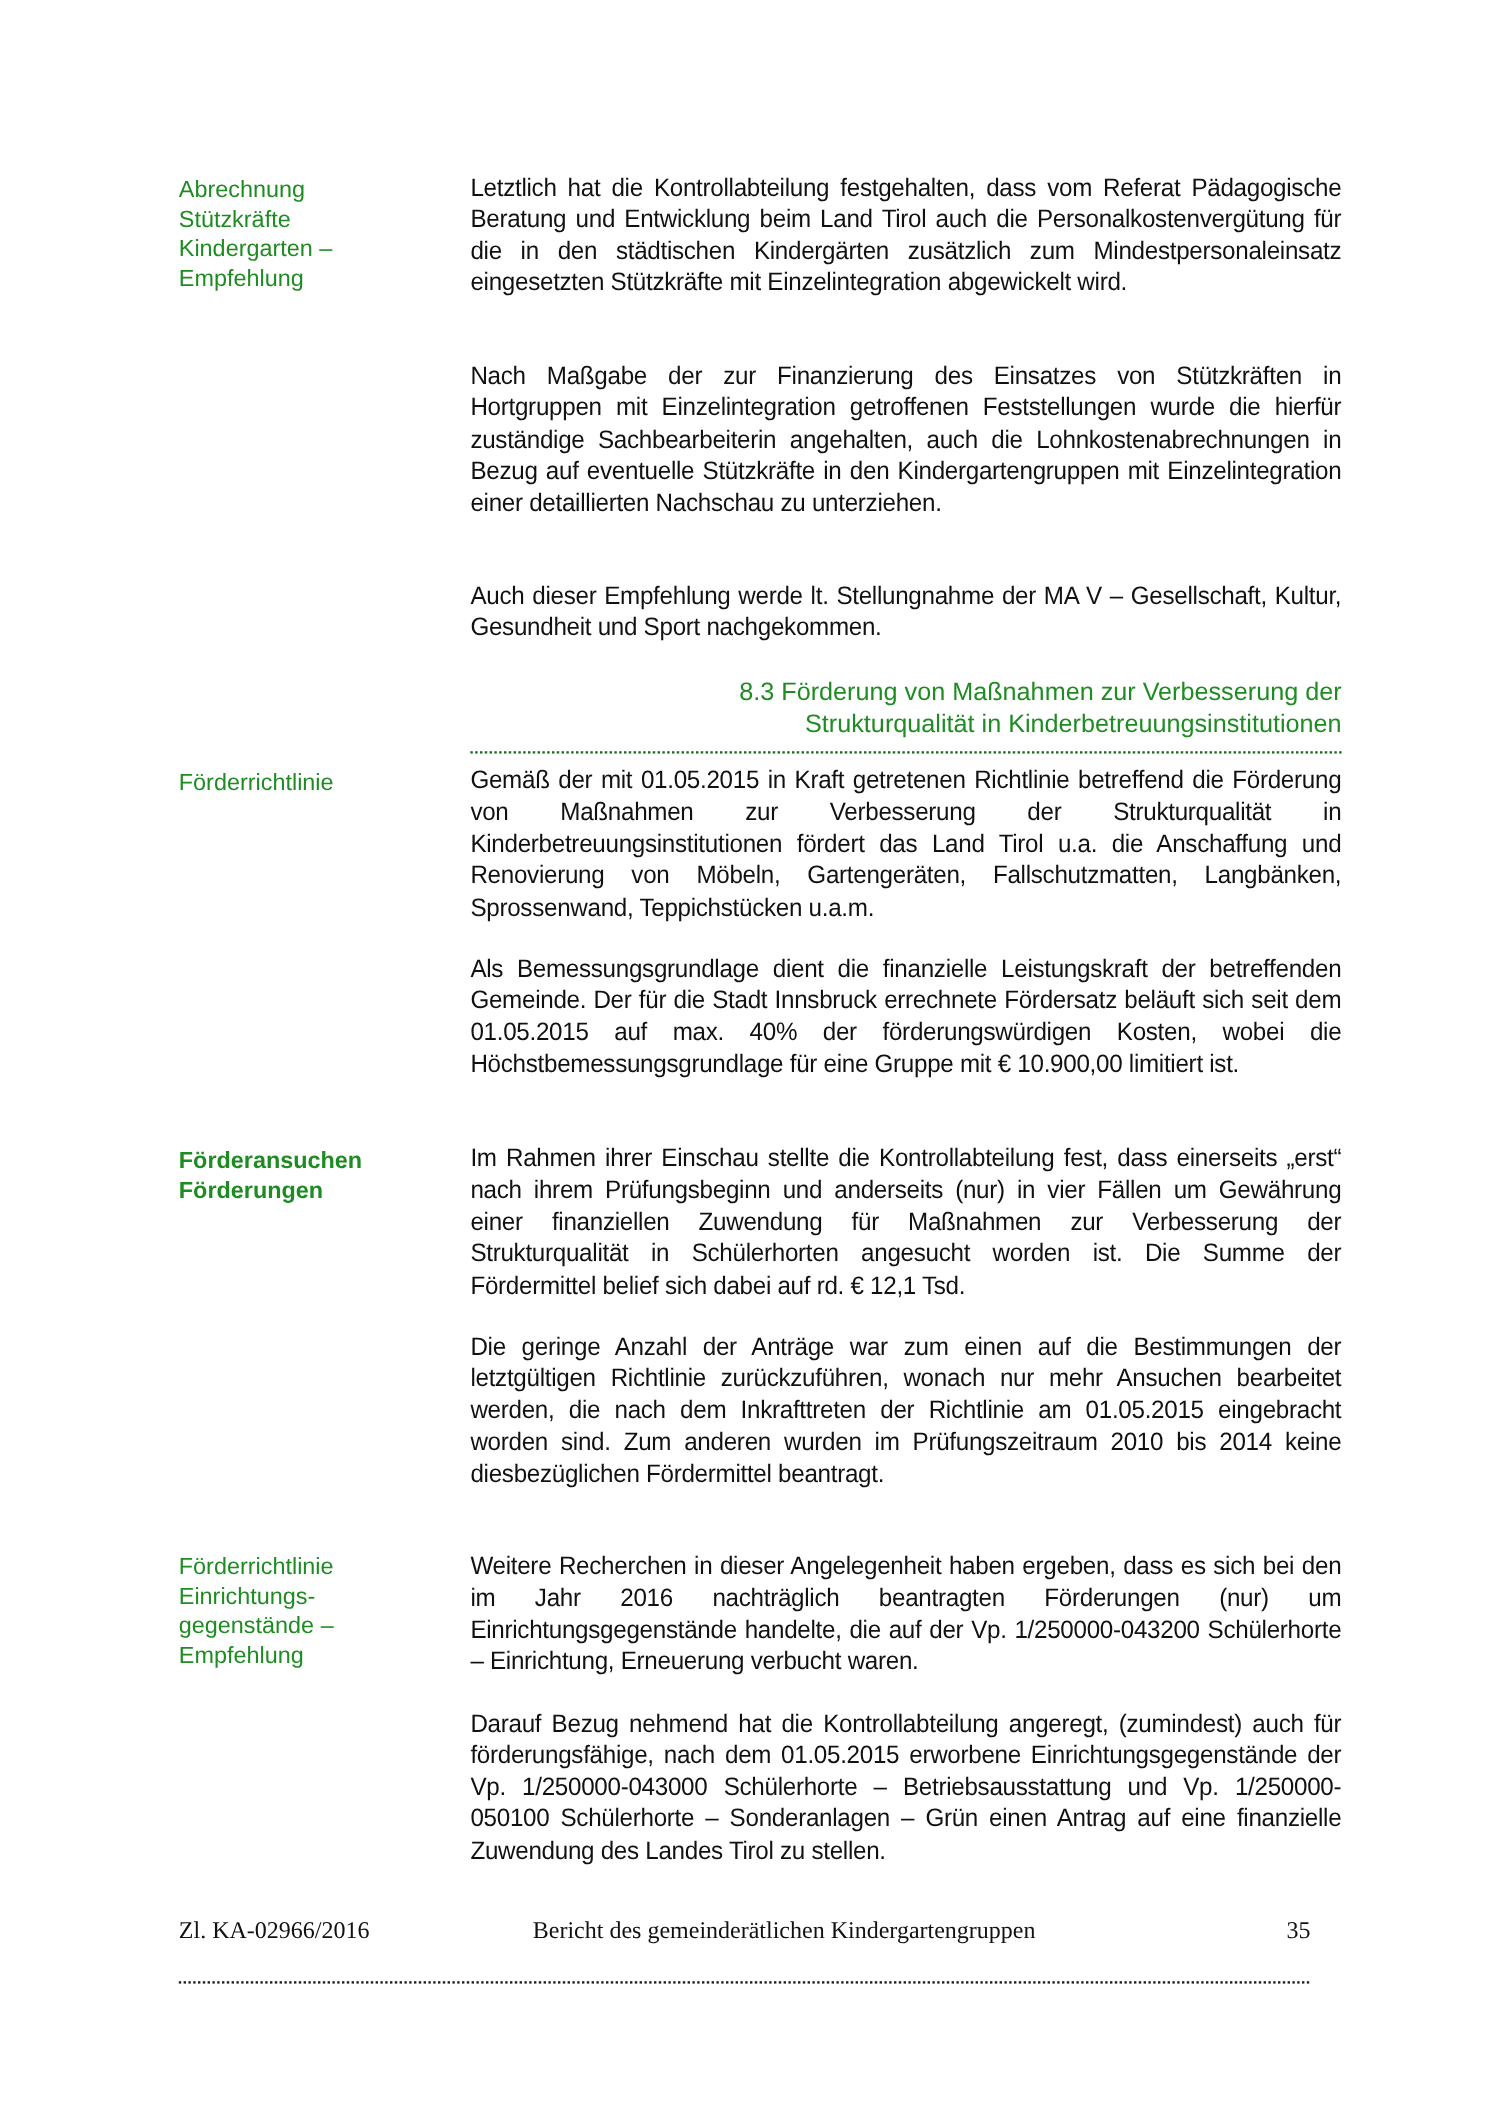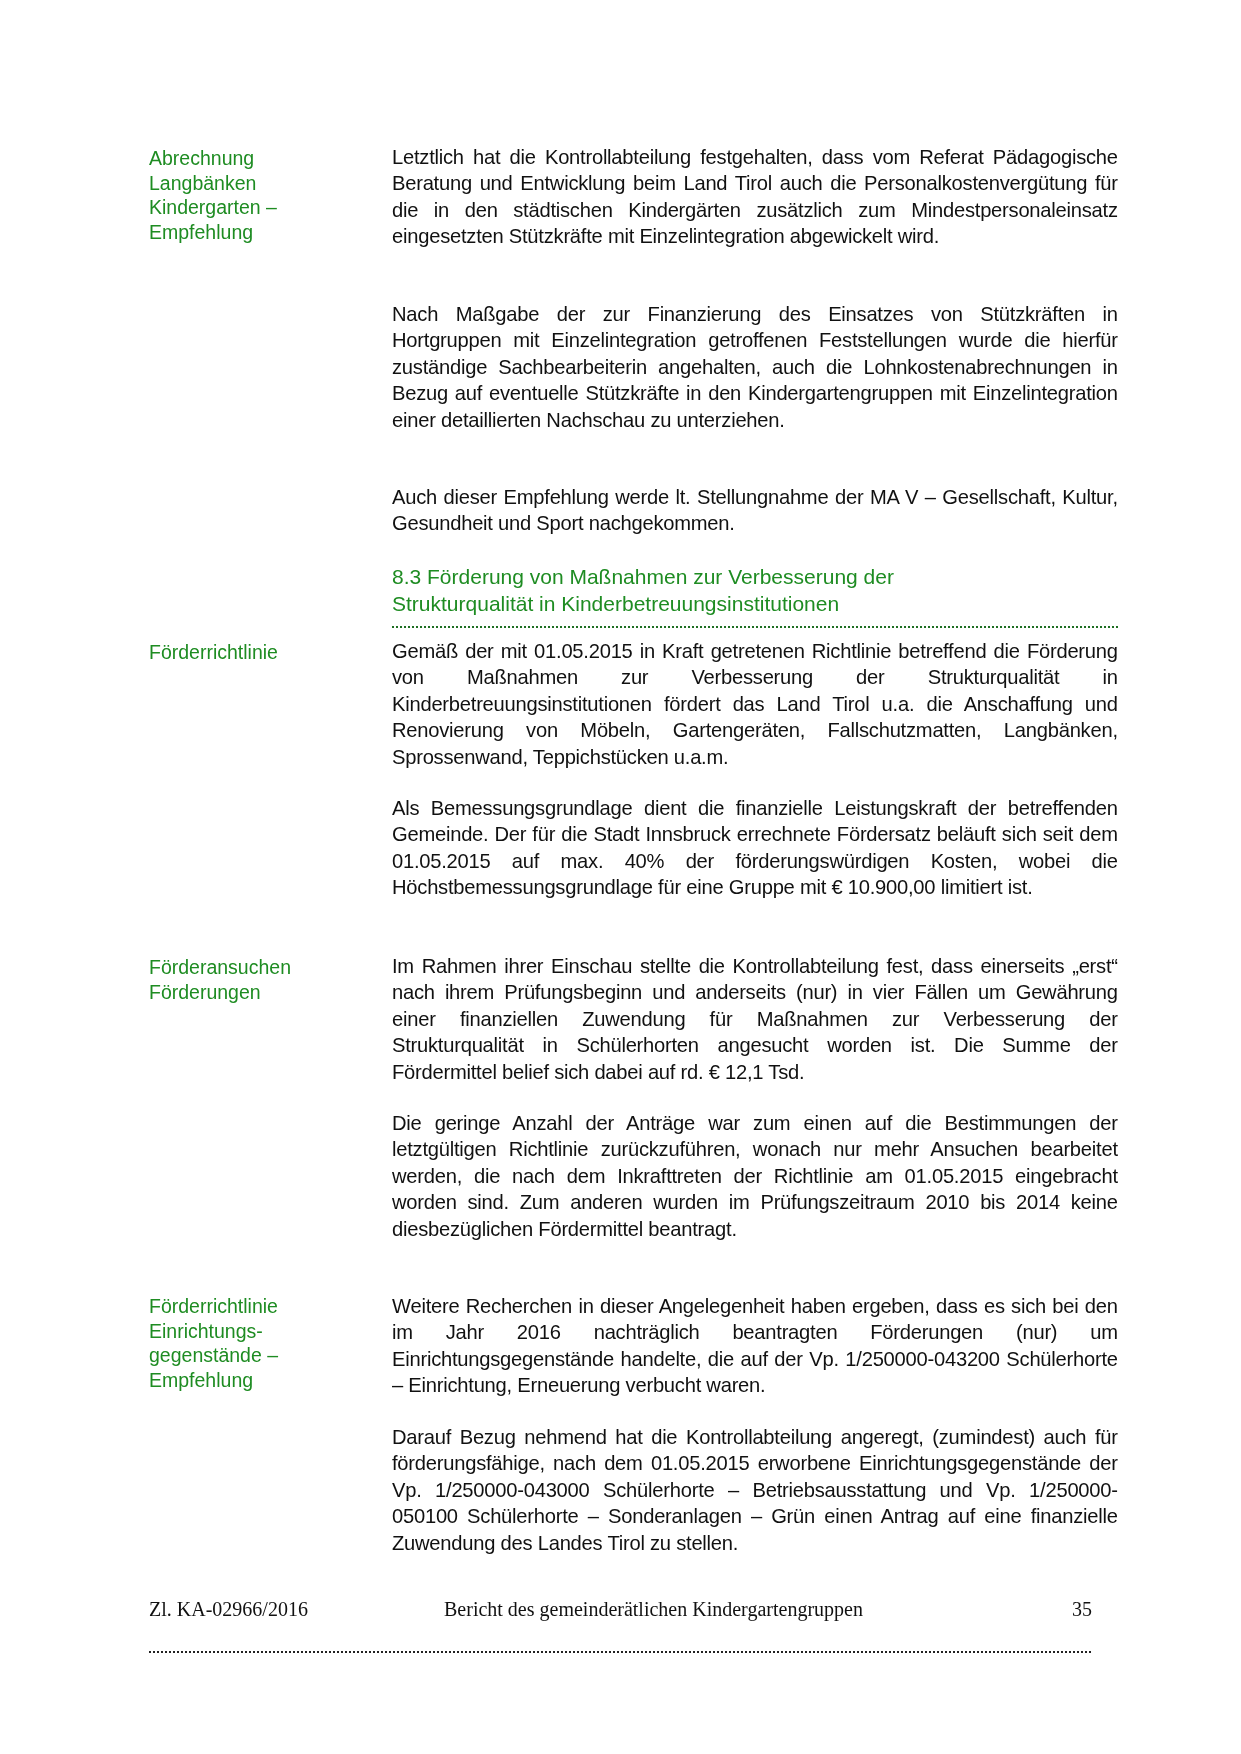--- a/index.html
+++ b/index.html
@@ -15,20 +15,21 @@
       font-family: "Liberation Sans", sans-serif;
       font-size: 21px; line-height: 26.4px; color: #111111;
       text-align: justify; letter-spacing: -0.25px;
       transform: scaleX(0.96); transform-origin: left top;
     }
     .body-text.wide { width: 756px; }
     .heading {
       position: absolute; left: 392px; width: 726px;
       font-family: "Liberation Sans", sans-serif;
       font-size: 21px; line-height: 26.5px; color: #1e8c22;
+      text-align: right;
     }
     .heading-rule {
       position: absolute; left: 392px; width: 726px; top: 626px; height: 0;
       border-top: 2px dotted #1e6e22;
     }
     .footer-rule {
       position: absolute; left: 149px; width: 942px; top: 1651px; height: 0;
       border-top: 2px dotted #222;
     }
     .footer {
@@ -39,21 +40,21 @@
     .footer-center { left: 444px; }
     .footer-right { left: 1072px; }
   </style>
 </head>
 <body>
 
 <div class="page">
 
   <div class="side" style="top:146px;">
     <div>Abrechnung</div>
-    <div>Langbänken</div>
+    <div>Stützkräfte</div>
     <div>Kindergarten –</div>
     <div>Empfehlung</div>
   </div>
 
   <div class="body-text wide" style="top:144px;">Letztlich hat die Kontrollabteilung festgehalten, dass vom Referat Pädagogische Beratung und Entwicklung beim Land Tirol auch die Personalkostenvergütung für die in den städtischen Kindergärten zusätzlich zum Mindestpersonaleinsatz eingesetzten Stützkräfte mit Einzelintegration abgewickelt wird.</div>
   <div class="body-text wide" style="top:301px;">Nach Maßgabe der zur Finanzierung des Einsatzes von Stützkräften in Hortgruppen mit Einzelintegration getroffenen Feststellungen wurde die hierfür zuständige Sachbearbeiterin angehalten, auch die Lohnkostenabrechnungen in Bezug auf eventuelle Stützkräfte in den Kindergartengruppen mit Einzelintegration einer detaillierten Nachschau zu unterziehen.</div>
   <div class="body-text wide" style="top:484px;">Auch dieser Empfehlung werde lt. Stellungnahme der MA V – Gesellschaft, Kultur, Gesundheit und Sport nachgekommen.</div>
 
   <div class="heading" style="top:564px;">
     <div>8.3  Förderung von Maßnahmen zur Verbesserung der</div>
@@ -61,21 +62,21 @@
   </div>
   <div class="heading-rule"></div>
 
   <div class="side" style="top:640px;">
     <div>Förderrichtlinie</div>
   </div>
 
   <div class="body-text wide" style="top:638px;">Gemäß der mit 01.05.2015 in Kraft getretenen Richtlinie betreffend die Förderung von Maßnahmen zur Verbesserung der Strukturqualität in Kinderbetreuungsinstitutionen fördert das Land Tirol u.a. die Anschaffung und Renovierung von Möbeln, Gartengeräten, Fallschutzmatten, Langbänken, Sprossenwand, Teppichstücken u.a.m.</div>
   <div class="body-text wide" style="top:795px;">Als Bemessungsgrundlage dient die finanzielle Leistungskraft der betreffenden Gemeinde. Der für die Stadt Innsbruck errechnete Fördersatz beläuft sich seit dem 01.05.2015 auf max. 40% der förderungswürdigen Kosten, wobei die Höchstbemessungsgrundlage für eine Gruppe mit € 10.900,00 limitiert ist.</div>
 
-  <div class="side" style="top:955px;">
+  <div class="side" style="top:955px;font-weight:bold;">
     <div>Förderansuchen</div>
     <div>Förderungen</div>
   </div>
 
   <div class="body-text wide" style="top:953px;">Im Rahmen ihrer Einschau stellte die Kontrollabteilung fest, dass einerseits „erst“ nach ihrem Prüfungsbeginn und anderseits (nur) in vier Fällen um Gewährung einer finanziellen Zuwendung für Maßnahmen zur Verbesserung der Strukturqualität in Schülerhorten angesucht worden ist. Die Summe der Fördermittel belief sich dabei auf rd. € 12,1 Tsd.</div>
   <div class="body-text wide" style="top:1110px;">Die geringe Anzahl der Anträge war zum einen auf die Bestimmungen der letztgültigen Richtlinie zurückzuführen, wonach nur mehr Ansuchen bearbeitet werden, die nach dem Inkrafttreten der Richtlinie am 01.05.2015 eingebracht worden sind. Zum anderen wurden im Prüfungszeitraum 2010 bis 2014 keine diesbezüglichen Fördermittel beantragt.</div>
 
   <div class="side" style="top:1294px;">
     <div>Förderrichtlinie</div>
     <div>Einrichtungs-</div>

